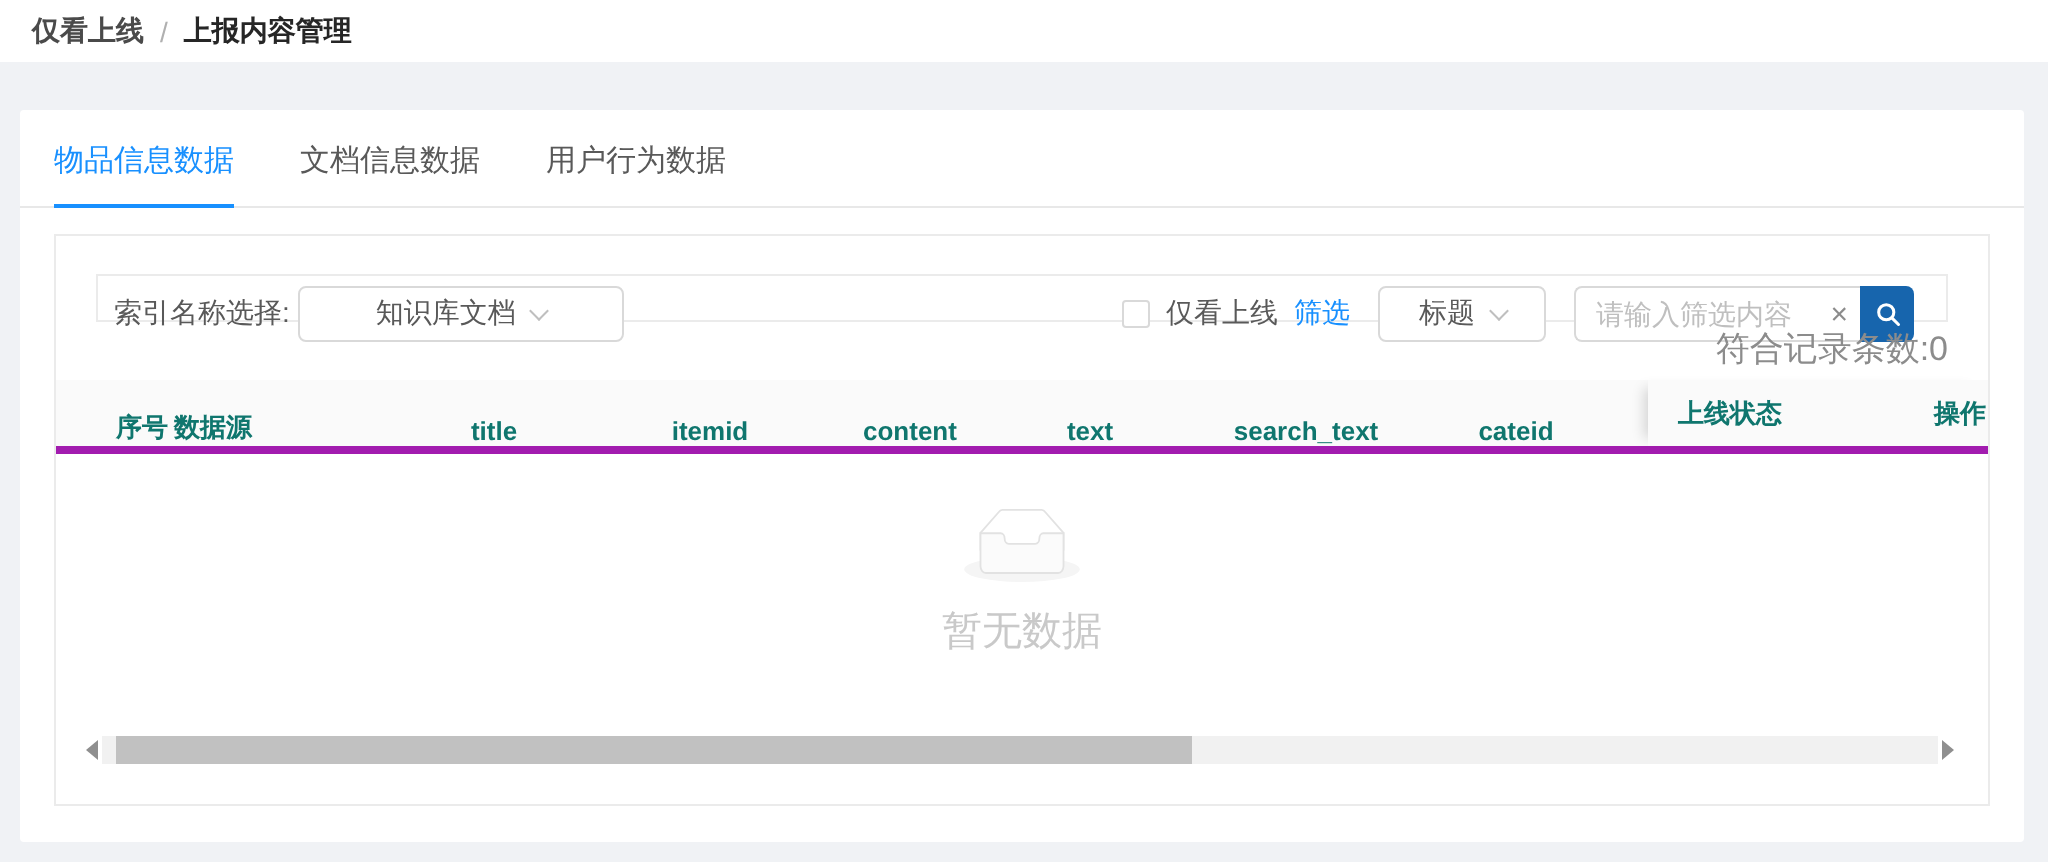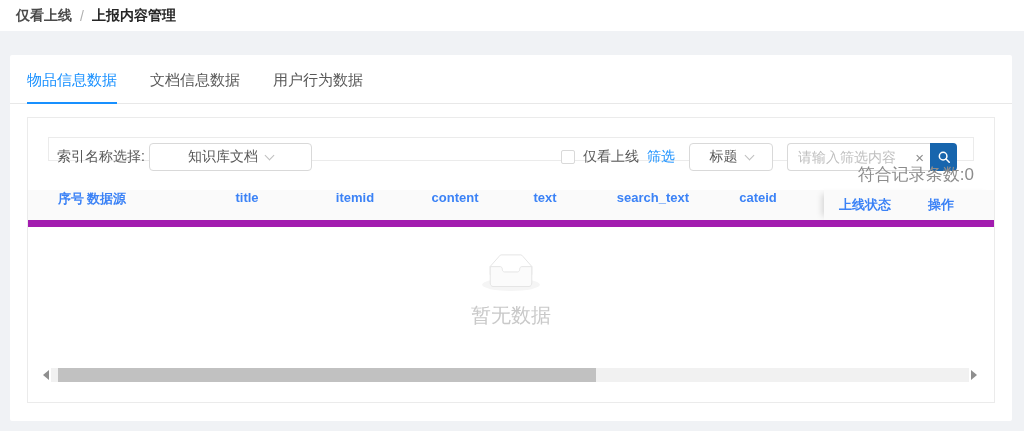--- a/index.html
+++ b/index.html
@@ -101,38 +101,39 @@
 
   
   .match-count {
     margin: 7px 20px 4px; text-align: right;
     font-size: 17px; color: #8c8c8c; height: 13px; line-height: 13px;
   }
 
   
   .thead {
     margin-top: 9px; height: 37px;
-    background: #fafafa; border-bottom: 7px solid #a21caf;
-    display: flex; align-items: flex-start;
-    font-size: 13px; font-weight: 700; color: #3b82f6;
+    background: #fafafa; border-bottom: 4px solid #a21caf;
+    display: flex; align-items: flex-end;
+    font-size: 13px; font-weight: 700; color: #0f766e;
     position: relative;
   }
   .th { flex: none; white-space: nowrap; }
   .th-xh   { width: 59px; padding-left: 30px; text-align: left; }
   .th-sjy  { width: 100px; text-align: left; }
   .th-title   { width: 120px; text-align: center; }
   .th-itemid  { width: 96px;  text-align: center; }
   .th-content { width: 104px; text-align: center; }
   .th-text    { width: 76px;  text-align: center; }
   .th-stext   { width: 140px; text-align: center; }
   .th-cateid  { width: 70px;  text-align: center; }
   .thead-fixed {
     position: absolute; right: 0; top: 0; bottom: 0; width: 170px;
     background: #fafafa; display: flex; align-items: center;
     box-shadow: -6px 0 6px -4px rgba(0,0,0,0.15);
+    gap: 39px;
   }
   .th-status { width: 90px; padding-left: 15px; text-align: left; }
   .th-action { padding-left: 14px; text-align: left; }
 
   
   .empty { margin-top: 27px; text-align: center; }
   .empty-text { margin-top: 8px; font-size: 20px; color: #c9c9c9; }
 
   
   .hscroll {

